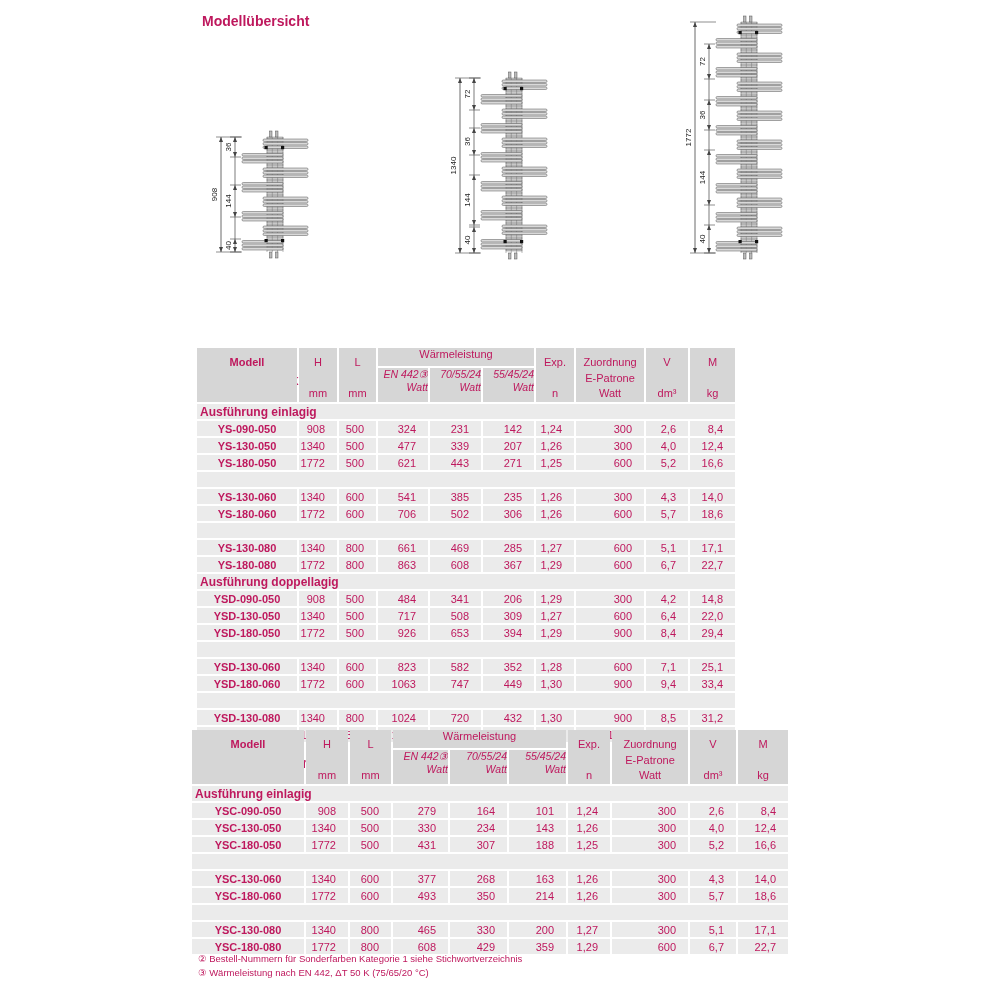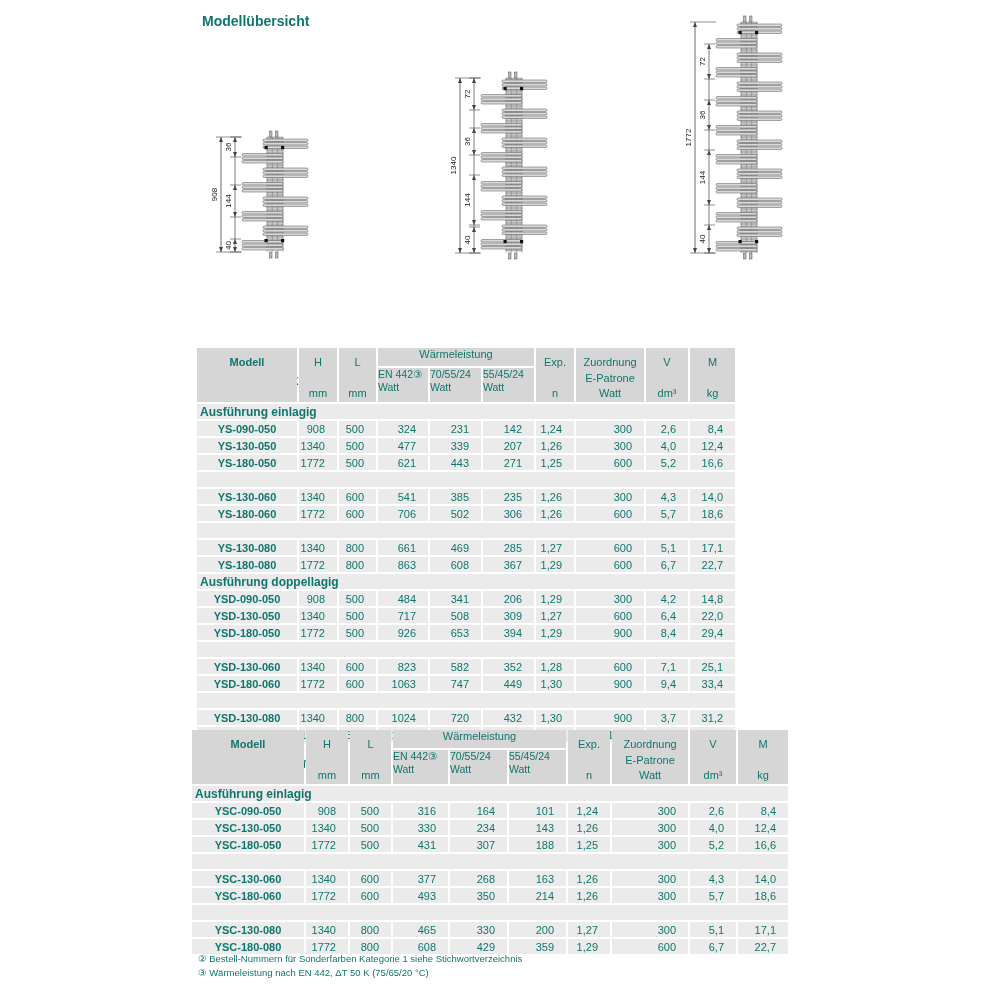--- a/index.html
+++ b/index.html
@@ -1,38 +1,38 @@
 <!DOCTYPE html>
 <html style="--header-bg: #d6d6d6; --row-bg: #ebebeb;"><head>
 <meta charset="utf-8">
 <style>
   html,body{margin:0;padding:0;background:#fff;}
   .page{position:relative;width:873px;height:1000px;background:#fff;overflow:hidden;
-        font-family:"Liberation Sans",sans-serif;color:#0f766e;}
+        font-family:"Liberation Sans",sans-serif;color:#be185d;}
   .page-title{position:absolute;left:202px;top:13px;font-size:14px;font-weight:bold;margin:0;}
   .section-heading{position:absolute;left:197px;top:299px;font-size:13.5px;font-weight:bold;margin:0;}
   .table-caption{position:absolute;font-size:14px;margin-top:48px;}
   .cap0{left:198px;top:324px;}
   .cap1{left:193px;top:707px;}
   .table-wrap{position:absolute;}
   .t0{left:195px;top:346px;width:542px;}
   .t1{left:190px;top:728px;width:600px;}
 
   table.spec{border-collapse:separate;border-spacing:2px;table-layout:fixed;width:100%;}
   table.spec th, table.spec td{padding:0;font-size:11px;overflow:hidden;white-space:nowrap;}
   table.spec thead th{background:var(--header-bg,#d6d6d6);font-weight:normal;vertical-align:top;}
   .vsplit{height:43px;display:flex;flex-direction:column;justify-content:space-between;
           padding:8px 0 3px;align-items:center;}
   .vsplit span{display:block;line-height:12px;}
   .th-modell .vsplit{justify-content:flex-start;}
   .th-modell span{font-weight:bold;}
   .th-we{height:16px;vertical-align:middle;text-align:center;}
   .th-sub{height:30px;vertical-align:bottom;}
-  .vsub{display:flex;flex-direction:column;justify-content:flex-end;align-items:flex-start;
-        padding-bottom:3px;}
+  .vsub{display:flex;flex-direction:column;justify-content:flex-end;align-items:flex-end;
+        padding-bottom:3px;font-style:italic;}
   .vsub span{display:block;line-height:13px;font-size:10.5px;}
   table.spec tbody td{background:var(--row-bg,#ebebeb);height:15px;vertical-align:middle;}
   td.model{font-weight:bold;text-align:center;}
   td.num{text-align:right;padding-right:12px !important;}
   tr.section td{background:#fff;font-weight:bold;font-size:12px;text-align:left;
                 padding-left:3px !important;height:16px;margin-top:41px;}
   tr.spacer td{background:transparent;height:1px;padding:0;line-height:0;}
 
   .drawing{position:absolute;}
   .dr0{left:209px;top:130px;}
@@ -694,21 +694,21 @@
           </tr>
           <tr>
             <td class="model">YSD-130-080</td>
             <td class="num">1340</td>
             <td class="num">800</td>
             <td class="num">1024</td>
             <td class="num">720</td>
             <td class="num">432</td>
             <td class="num">1,30</td>
             <td class="num">900</td>
-            <td class="num">3,7</td>
+            <td class="num">8,5</td>
             <td class="num">31,2</td>
           </tr>
           <tr>
             <td class="model">YSD-180-080</td>
             <td class="num">1772</td>
             <td class="num">800</td>
             <td class="num">1322</td>
             <td class="num">925</td>
             <td class="num">551</td>
             <td class="num">1,32</td>
@@ -803,21 +803,21 @@
           </tr>
         </thead>
         <tbody>
           <tr class="section">
             <td colspan="10">Ausführung einlagig</td>
           </tr>
           <tr>
             <td class="model">YSC-090-050</td>
             <td class="num">908</td>
             <td class="num">500</td>
-            <td class="num">316</td>
+            <td class="num">279</td>
             <td class="num">164</td>
             <td class="num">101</td>
             <td class="num">1,24</td>
             <td class="num">300</td>
             <td class="num">2,6</td>
             <td class="num">8,4</td>
           </tr>
           <tr>
             <td class="model">YSC-130-050</td>
             <td class="num">1340</td>

